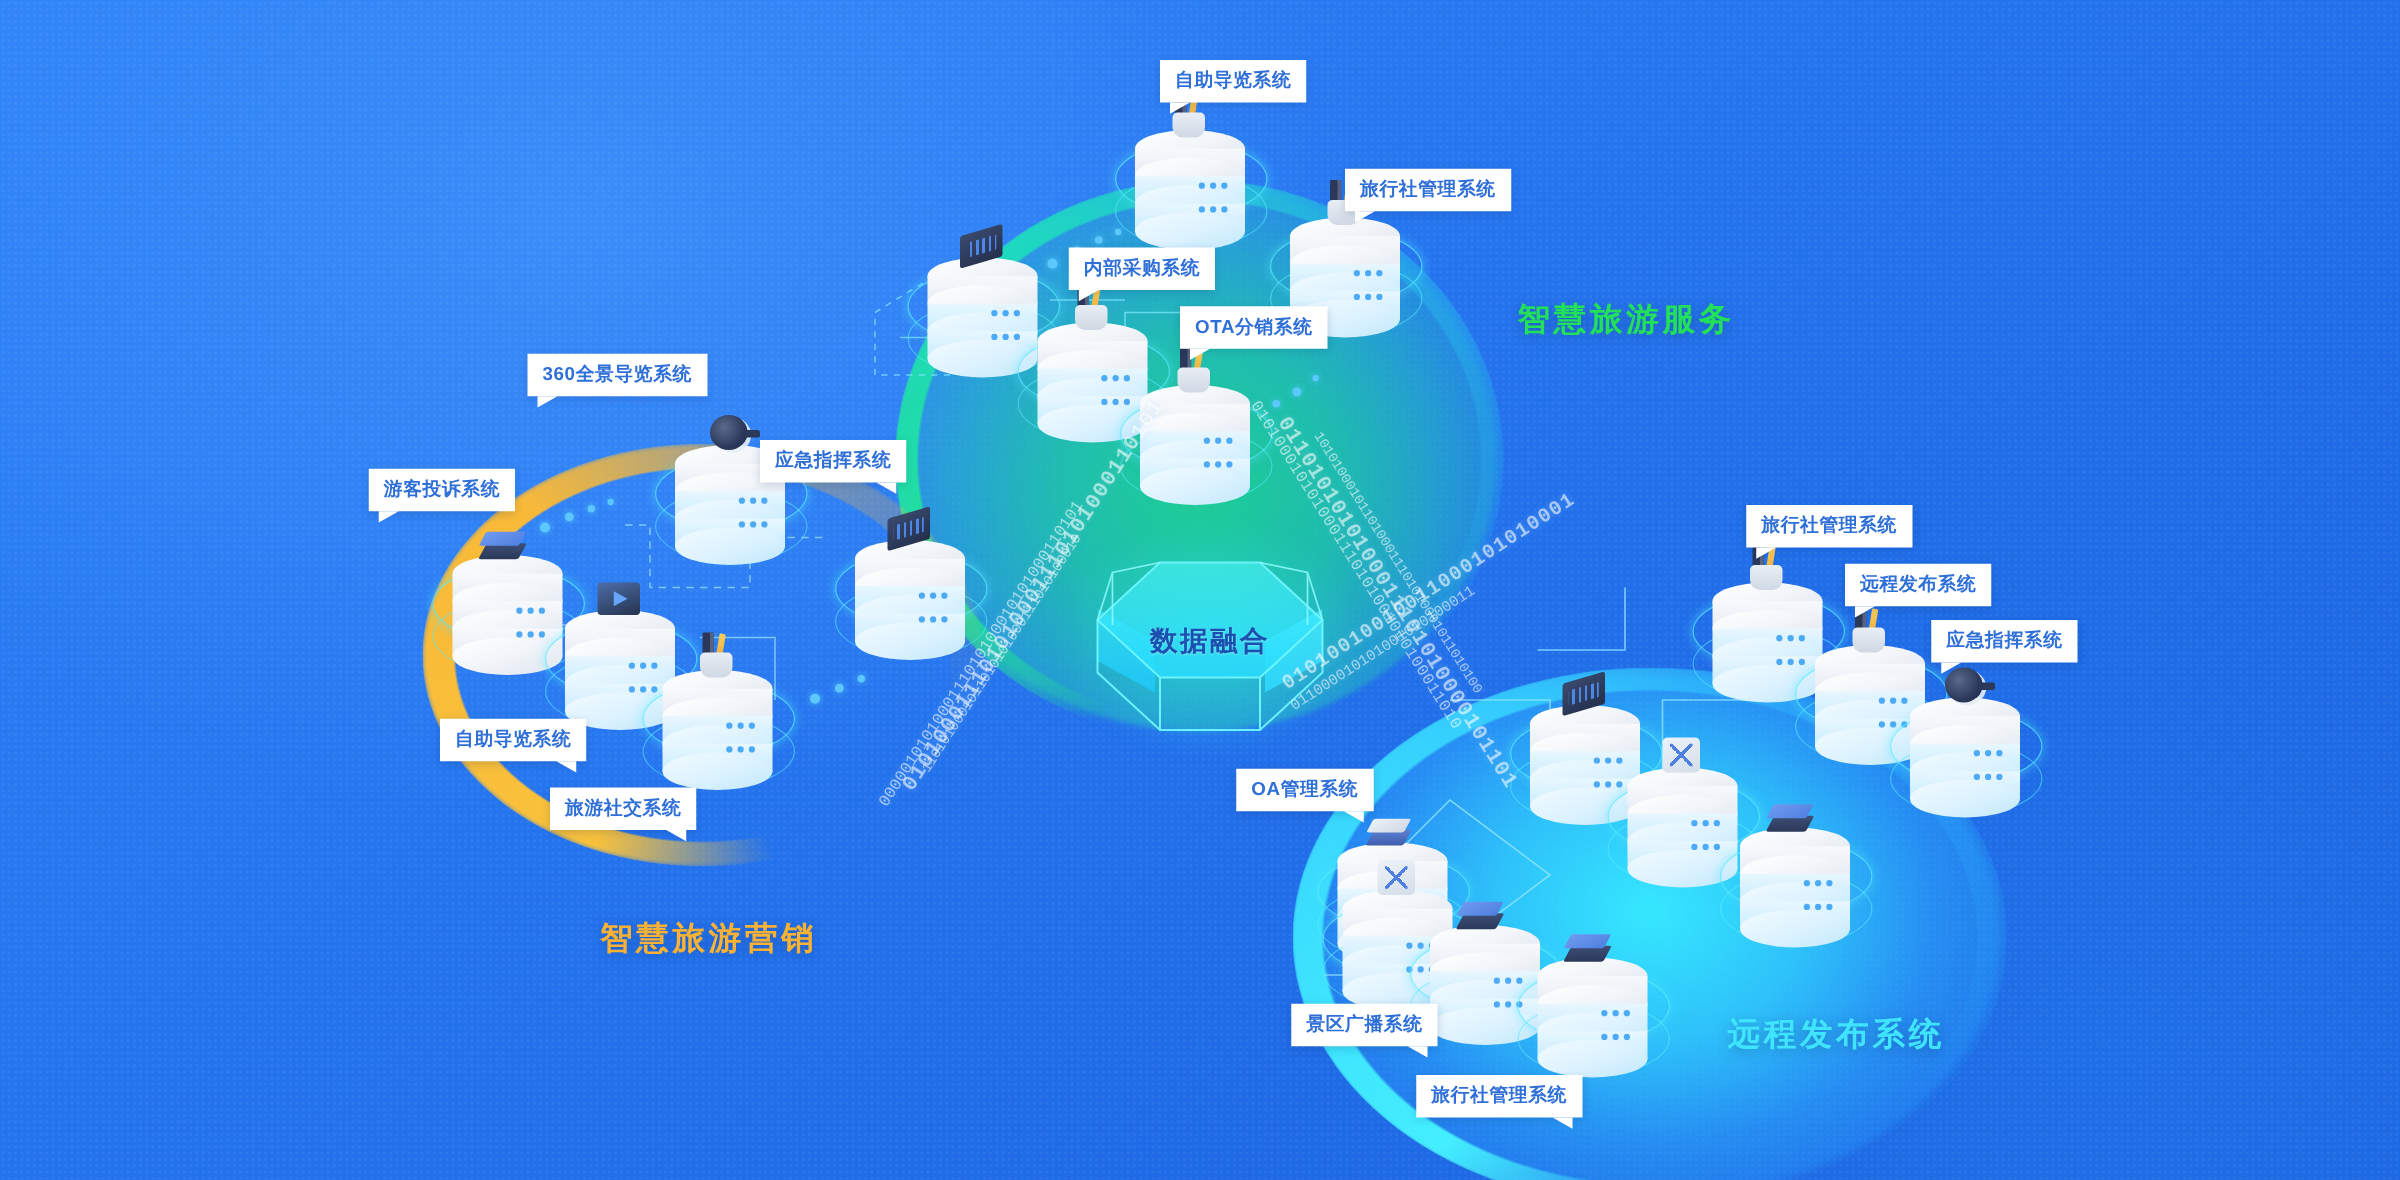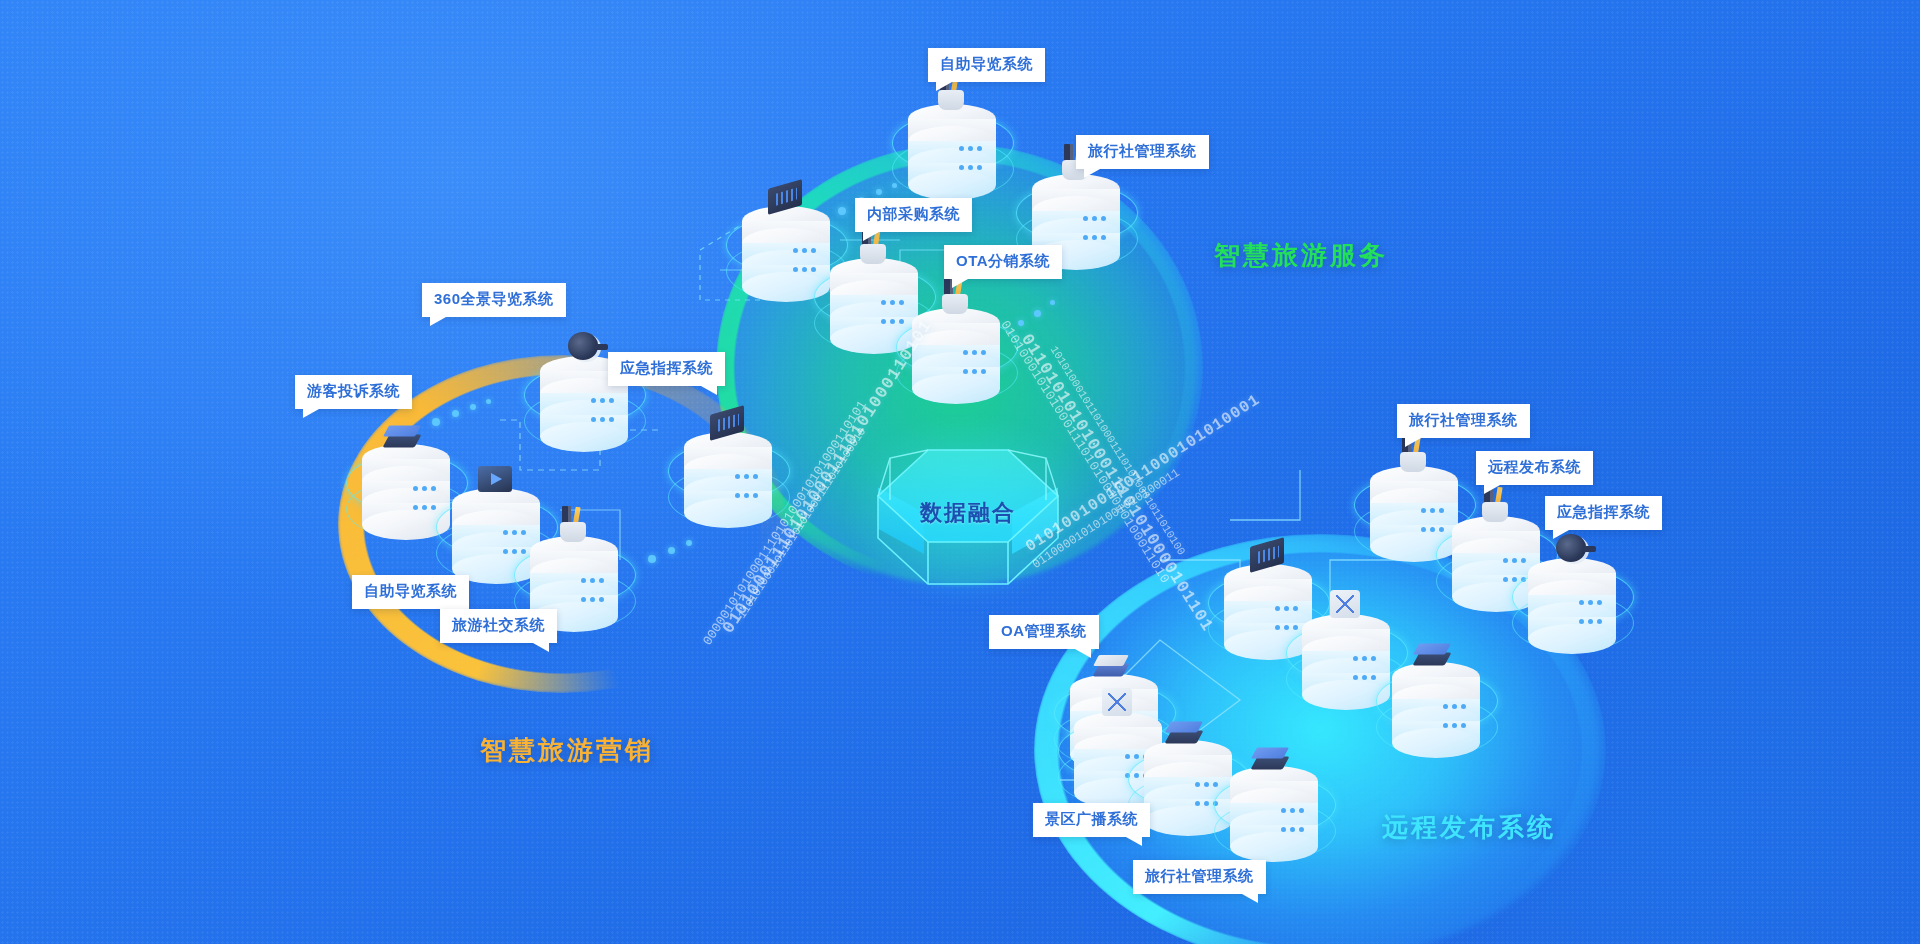--- a/index.html
+++ b/index.html
@@ -966,21 +966,21 @@
   <div class="label" style="left:944px;top:245px;">OTA分销系统</div>
 
   <div class="label" style="left:422px;top:283px;">360全景导览系统</div>
 
   <div class="label tail-right" style="left:608px;top:352px;">应急指挥系统</div>
 
   <div class="label" style="left:295px;top:375px;">游客投诉系统</div>
 
   <div class="label tail-right" style="left:352px;top:575px;">自助导览系统</div>
 
-  <div class="label tail-right" style="left:440px;top:609px;text-align:right;">旅游社交系统</div>
+  <div class="label tail-right" style="left:440px;top:630px;text-align:right;">旅游社交系统</div>
 
   <div class="label" style="left:1397px;top:404px;">旅行社管理系统</div>
 
   <div class="label" style="left:1476px;top:451px;">远程发布系统</div>
 
   <div class="label" style="left:1545px;top:496px;">应急指挥系统</div>
 
   <div class="label tail-right" style="left:989px;top:615px;">OA管理系统</div>
 
   <div class="label tail-right" style="left:1033px;top:803px;">景区广播系统</div>

